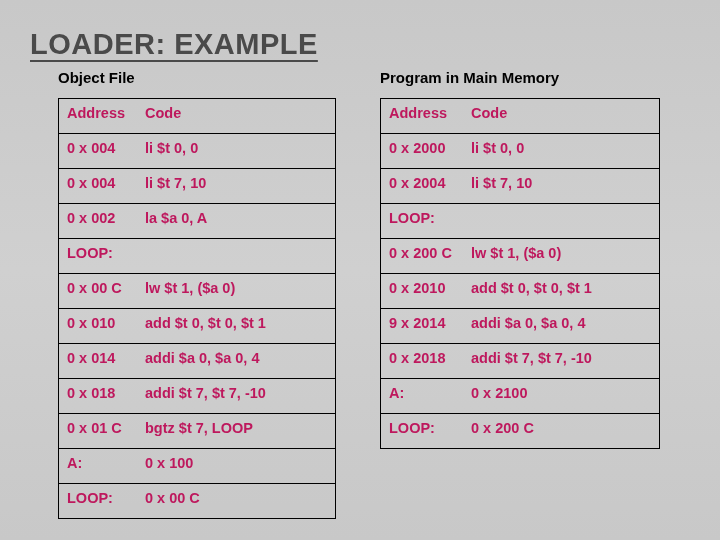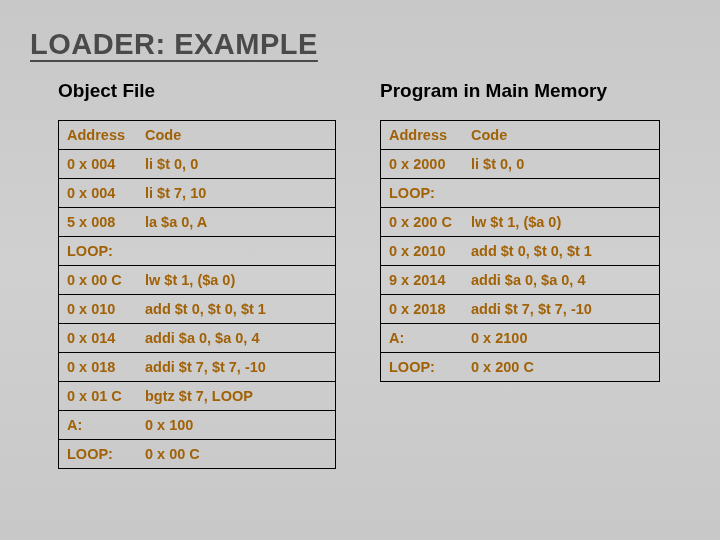--- a/index.html
+++ b/index.html
@@ -19,48 +19,48 @@
     position: relative;
   }
   .title {
     font-size: 29px;
     font-weight: bold;
     color: #4a4a4a;
     text-decoration: underline;
     text-underline-offset: 6px;
     text-decoration-thickness: 2px;
     letter-spacing: 0.5px;
-    margin-bottom: 19px;
+    margin-bottom: 8px;
   }
   .columns {
     display: flex;
     gap: 44px;
     padding-left: 28px;
   }
   .col {
     display: flex;
     flex-direction: column;
   }
   .col-title {
-    font-size: 19px;
+    font-size: 15px;
     font-weight: bold;
     color: #000;
-    margin-bottom: 18px;
+    margin-bottom: 12px;
   }
   .tbl {
     border: 1.5px solid #000;
     background: transparent;
     border-collapse: collapse;
   }
   .tbl tr td {
     border-bottom: 1px solid #000;
-    padding: 6px 8px 6px 8px;
+    padding: 6px 8px 12px 8px;
     font-size: 14.5px;
     font-weight: bold;
-    color: #a16207;
+    color: #be185d;
   }
   .tbl tr:last-child td {
     border-bottom: none;
   }
   .addr { width: 62px; }
   .code { width: 182px; }
   .addr2 { width: 66px; }
   .code2 { width: 180px; }
 </style>
 </head>
@@ -81,21 +81,21 @@
         </tr>
         <tr>
               <td class="addr">0 x 004</td>
               <td class="code">li   $t 0, 0</td>
             </tr>
         <tr>
               <td class="addr">0 x 004</td>
               <td class="code">li   $t 7, 10</td>
             </tr>
         <tr>
-              <td class="addr">5 x 008</td>
+              <td class="addr">0 x 002</td>
               <td class="code">la $a 0, A</td>
             </tr>
         <tr>
               <td class="addr">LOOP:</td>
               <td class="code"></td>
             </tr>
         <tr>
               <td class="addr">0 x 00 C</td>
               <td class="code">lw $t 1, ($a 0)</td>
             </tr>
@@ -133,20 +133,24 @@
         <tbody>
             <tr>
           <td class="addr2">Address</td>
           <td class="code2">Code</td>
         </tr>
         <tr>
               <td class="addr2">0 x 2000</td>
               <td class="code2">li   $t 0, 0</td>
             </tr>
         <tr>
+              <td class="addr2">0 x 2004</td>
+              <td class="code2">li   $t 7, 10</td>
+            </tr>
+        <tr>
               <td class="addr2">LOOP:</td>
               <td class="code2"></td>
             </tr>
         <tr>
               <td class="addr2">0 x 200 C</td>
               <td class="code2">lw $t 1, ($a 0)</td>
             </tr>
         <tr>
               <td class="addr2">0 x 2010</td>
               <td class="code2">add $t 0, $t 0, $t 1</td>

